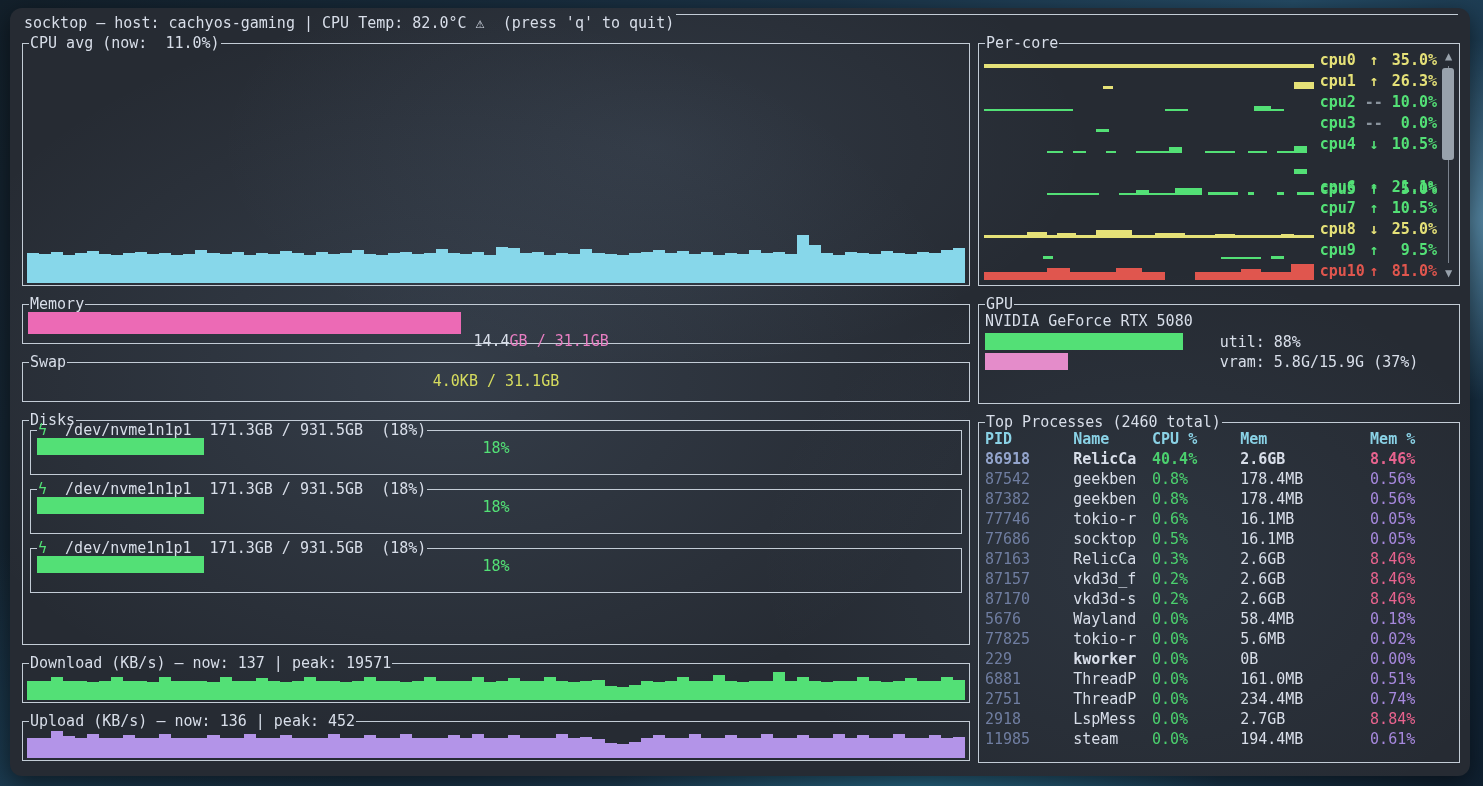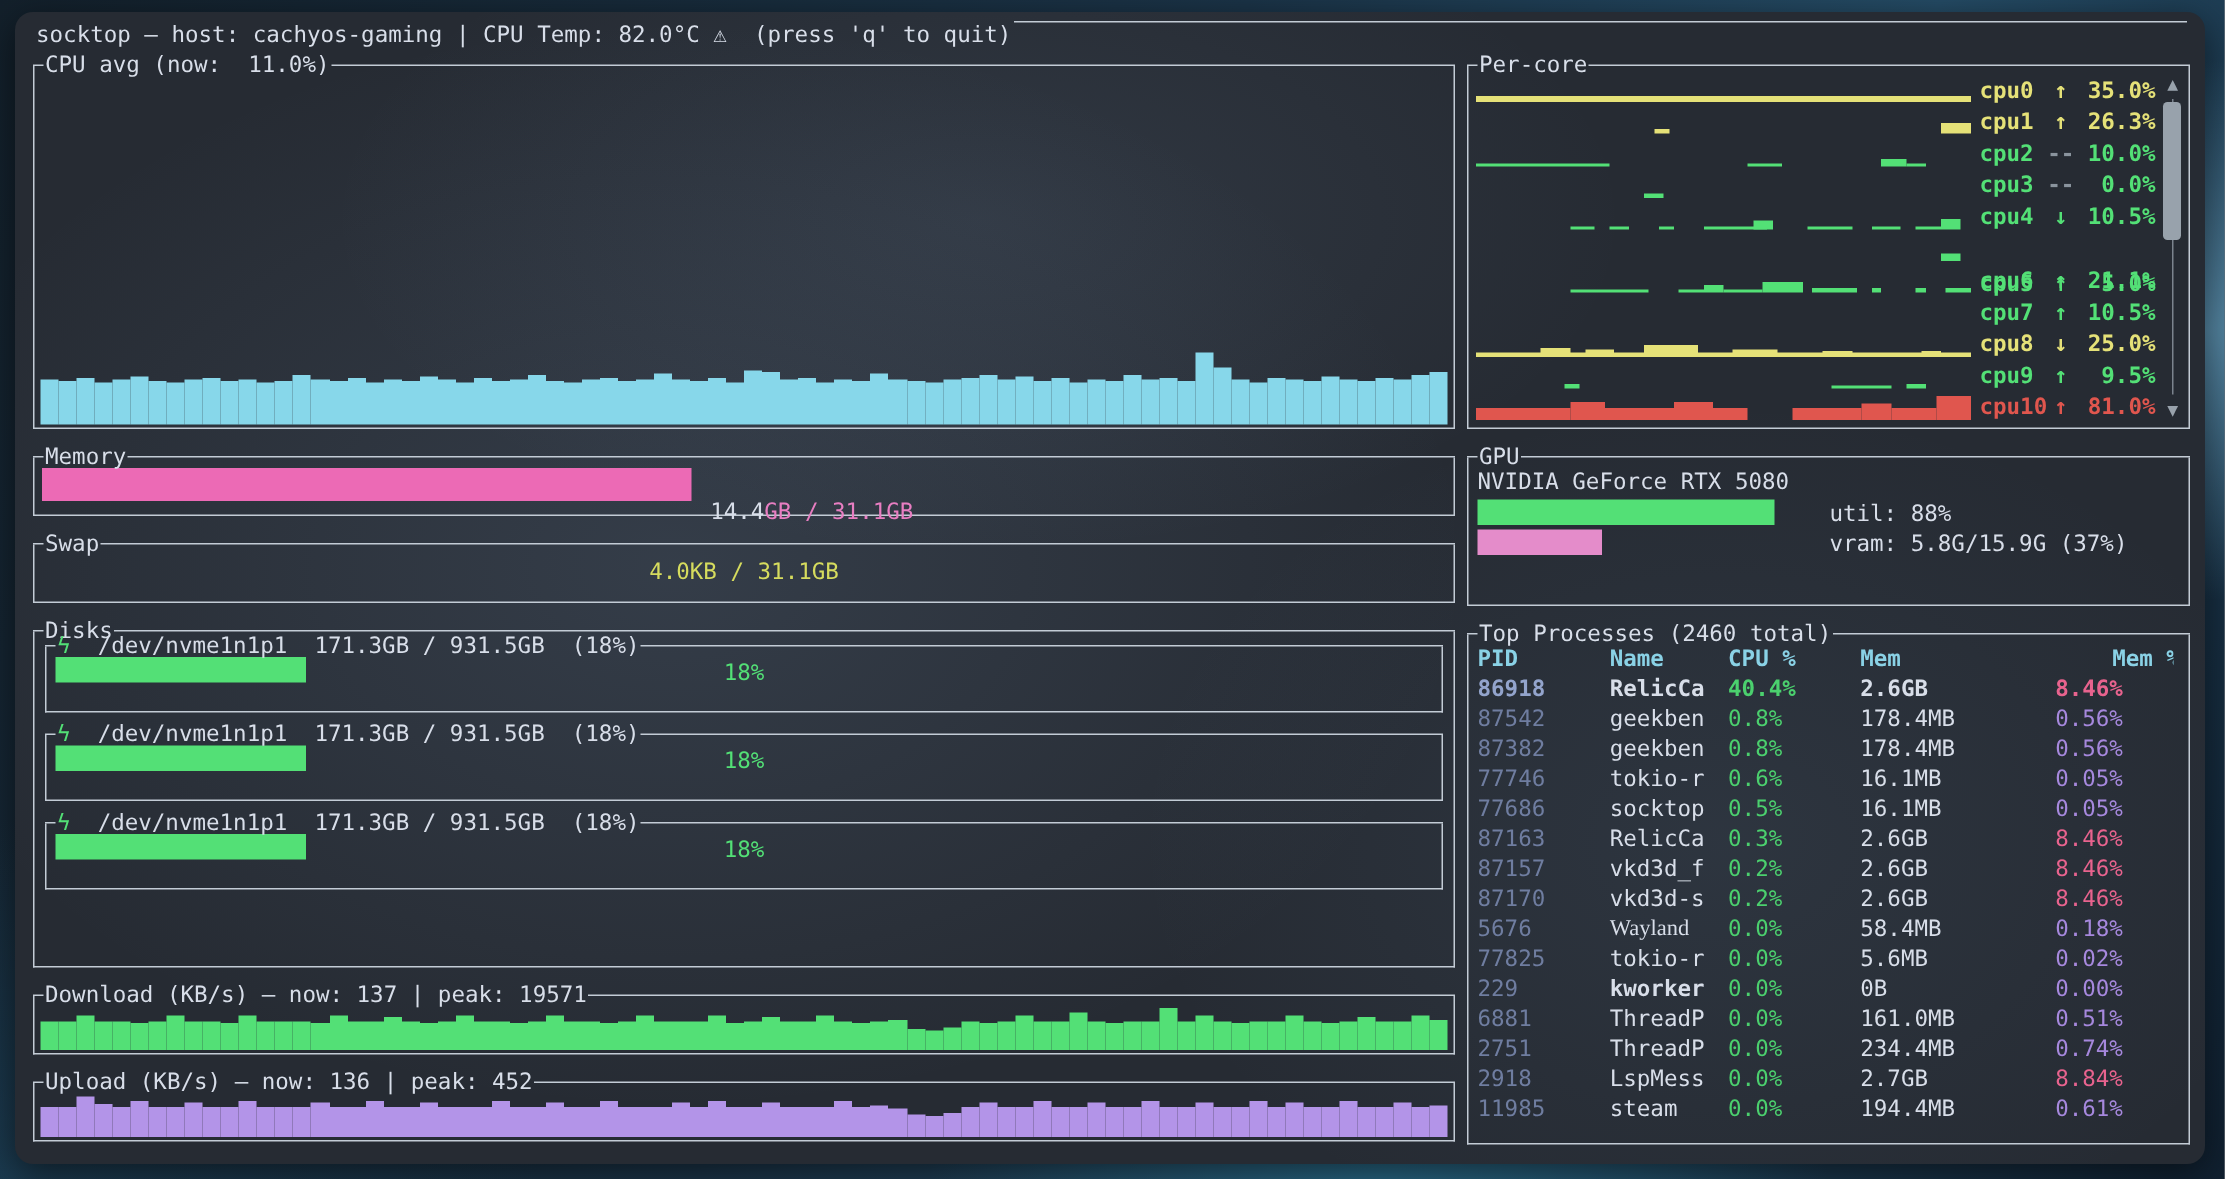--- a/index.html
+++ b/index.html
@@ -573,32 +573,32 @@
           <span class="seg c"></span>
           <span class="ptxt">Top Processes (2460 total)</span>
           <span class="seg grow"></span>
         </div>
         <div class="proc-body">
           <div class="prow phead" id="procHead">
             <span style="color: rgb(138, 210, 230);">PID</span>
             <span style="color: rgb(138, 210, 230);">Name</span>
             <span style="color: rgb(138, 210, 230);">CPU %</span>
             <span style="color: rgb(138, 210, 230);">Mem</span>
-            <span style="color: rgb(138, 210, 230); margin-left: 38px;">Mem %</span>
+            <span style="color: rgb(138, 210, 230);">Mem %</span>
           </div>
           <div id="procRows">
               <div class="prow selected"><span style="color: rgb(147, 164, 204);">86918</span><span style="color: rgb(216, 222, 233);">RelicCa</span><span style="color: rgb(75, 208, 110);">40.4%</span><span style="color: rgb(216, 222, 233);">2.6GB</span><span style="color: rgb(232, 99, 142);">8.46%</span></div>
               <div class="prow"><span style="color: rgb(111, 125, 160);">87542</span><span style="color: rgb(216, 222, 233);">geekben</span><span style="color: rgb(75, 208, 110);">0.8%</span><span style="color: rgb(216, 222, 233);">178.4MB</span><span style="color: rgb(166, 136, 221);">0.56%</span></div>
               <div class="prow"><span style="color: rgb(111, 125, 160);">87382</span><span style="color: rgb(216, 222, 233);">geekben</span><span style="color: rgb(75, 208, 110);">0.8%</span><span style="color: rgb(216, 222, 233);">178.4MB</span><span style="color: rgb(166, 136, 221);">0.56%</span></div>
               <div class="prow"><span style="color: rgb(111, 125, 160);">77746</span><span style="color: rgb(216, 222, 233);">tokio-r</span><span style="color: rgb(75, 208, 110);">0.6%</span><span style="color: rgb(216, 222, 233);">16.1MB</span><span style="color: rgb(166, 136, 221);">0.05%</span></div>
               <div class="prow"><span style="color: rgb(111, 125, 160);">77686</span><span style="color: rgb(216, 222, 233);">socktop</span><span style="color: rgb(75, 208, 110);">0.5%</span><span style="color: rgb(216, 222, 233);">16.1MB</span><span style="color: rgb(166, 136, 221);">0.05%</span></div>
               <div class="prow"><span style="color: rgb(111, 125, 160);">87163</span><span style="color: rgb(216, 222, 233);">RelicCa</span><span style="color: rgb(75, 208, 110);">0.3%</span><span style="color: rgb(216, 222, 233);">2.6GB</span><span style="color: rgb(232, 99, 142);">8.46%</span></div>
               <div class="prow"><span style="color: rgb(111, 125, 160);">87157</span><span style="color: rgb(216, 222, 233);">vkd3d_f</span><span style="color: rgb(75, 208, 110);">0.2%</span><span style="color: rgb(216, 222, 233);">2.6GB</span><span style="color: rgb(232, 99, 142);">8.46%</span></div>
               <div class="prow"><span style="color: rgb(111, 125, 160);">87170</span><span style="color: rgb(216, 222, 233);">vkd3d-s</span><span style="color: rgb(75, 208, 110);">0.2%</span><span style="color: rgb(216, 222, 233);">2.6GB</span><span style="color: rgb(232, 99, 142);">8.46%</span></div>
-              <div class="prow"><span style="color: rgb(111, 125, 160);">5676</span><span style="color: rgb(216, 222, 233); font-family: Liberation Serif, serif;">Wayland</span><span style="color: rgb(75, 208, 110);">0.0%</span><span style="color: rgb(216, 222, 233);">58.4MB</span><span style="color: rgb(166, 136, 221);">0.18%</span></div>
+              <div class="prow"><span style="color: rgb(111, 125, 160);">5676</span><span style="color: rgb(216, 222, 233);">Wayland</span><span style="color: rgb(75, 208, 110);">0.0%</span><span style="color: rgb(216, 222, 233);">58.4MB</span><span style="color: rgb(166, 136, 221);">0.18%</span></div>
               <div class="prow"><span style="color: rgb(111, 125, 160);">77825</span><span style="color: rgb(216, 222, 233);">tokio-r</span><span style="color: rgb(75, 208, 110);">0.0%</span><span style="color: rgb(216, 222, 233);">5.6MB</span><span style="color: rgb(166, 136, 221);">0.02%</span></div>
               <div class="prow"><span style="color: rgb(111, 125, 160);">229</span><span style="color: rgb(216, 222, 233); font-weight: bold;">kworker</span><span style="color: rgb(75, 208, 110);">0.0%</span><span style="color: rgb(216, 222, 233);">0B</span><span style="color: rgb(166, 136, 221);">0.00%</span></div>
               <div class="prow"><span style="color: rgb(111, 125, 160);">6881</span><span style="color: rgb(216, 222, 233);">ThreadP</span><span style="color: rgb(75, 208, 110);">0.0%</span><span style="color: rgb(216, 222, 233);">161.0MB</span><span style="color: rgb(166, 136, 221);">0.51%</span></div>
               <div class="prow"><span style="color: rgb(111, 125, 160);">2751</span><span style="color: rgb(216, 222, 233);">ThreadP</span><span style="color: rgb(75, 208, 110);">0.0%</span><span style="color: rgb(216, 222, 233);">234.4MB</span><span style="color: rgb(166, 136, 221);">0.74%</span></div>
               <div class="prow"><span style="color: rgb(111, 125, 160);">2918</span><span style="color: rgb(216, 222, 233);">LspMess</span><span style="color: rgb(75, 208, 110);">0.0%</span><span style="color: rgb(216, 222, 233);">2.7GB</span><span style="color: rgb(232, 99, 142);">8.84%</span></div>
               <div class="prow"><span style="color: rgb(111, 125, 160);">11985</span><span style="color: rgb(216, 222, 233);">steam</span><span style="color: rgb(75, 208, 110);">0.0%</span><span style="color: rgb(216, 222, 233);">194.4MB</span><span style="color: rgb(166, 136, 221);">0.61%</span></div>
             </div>
         </div>
       </section>
 

